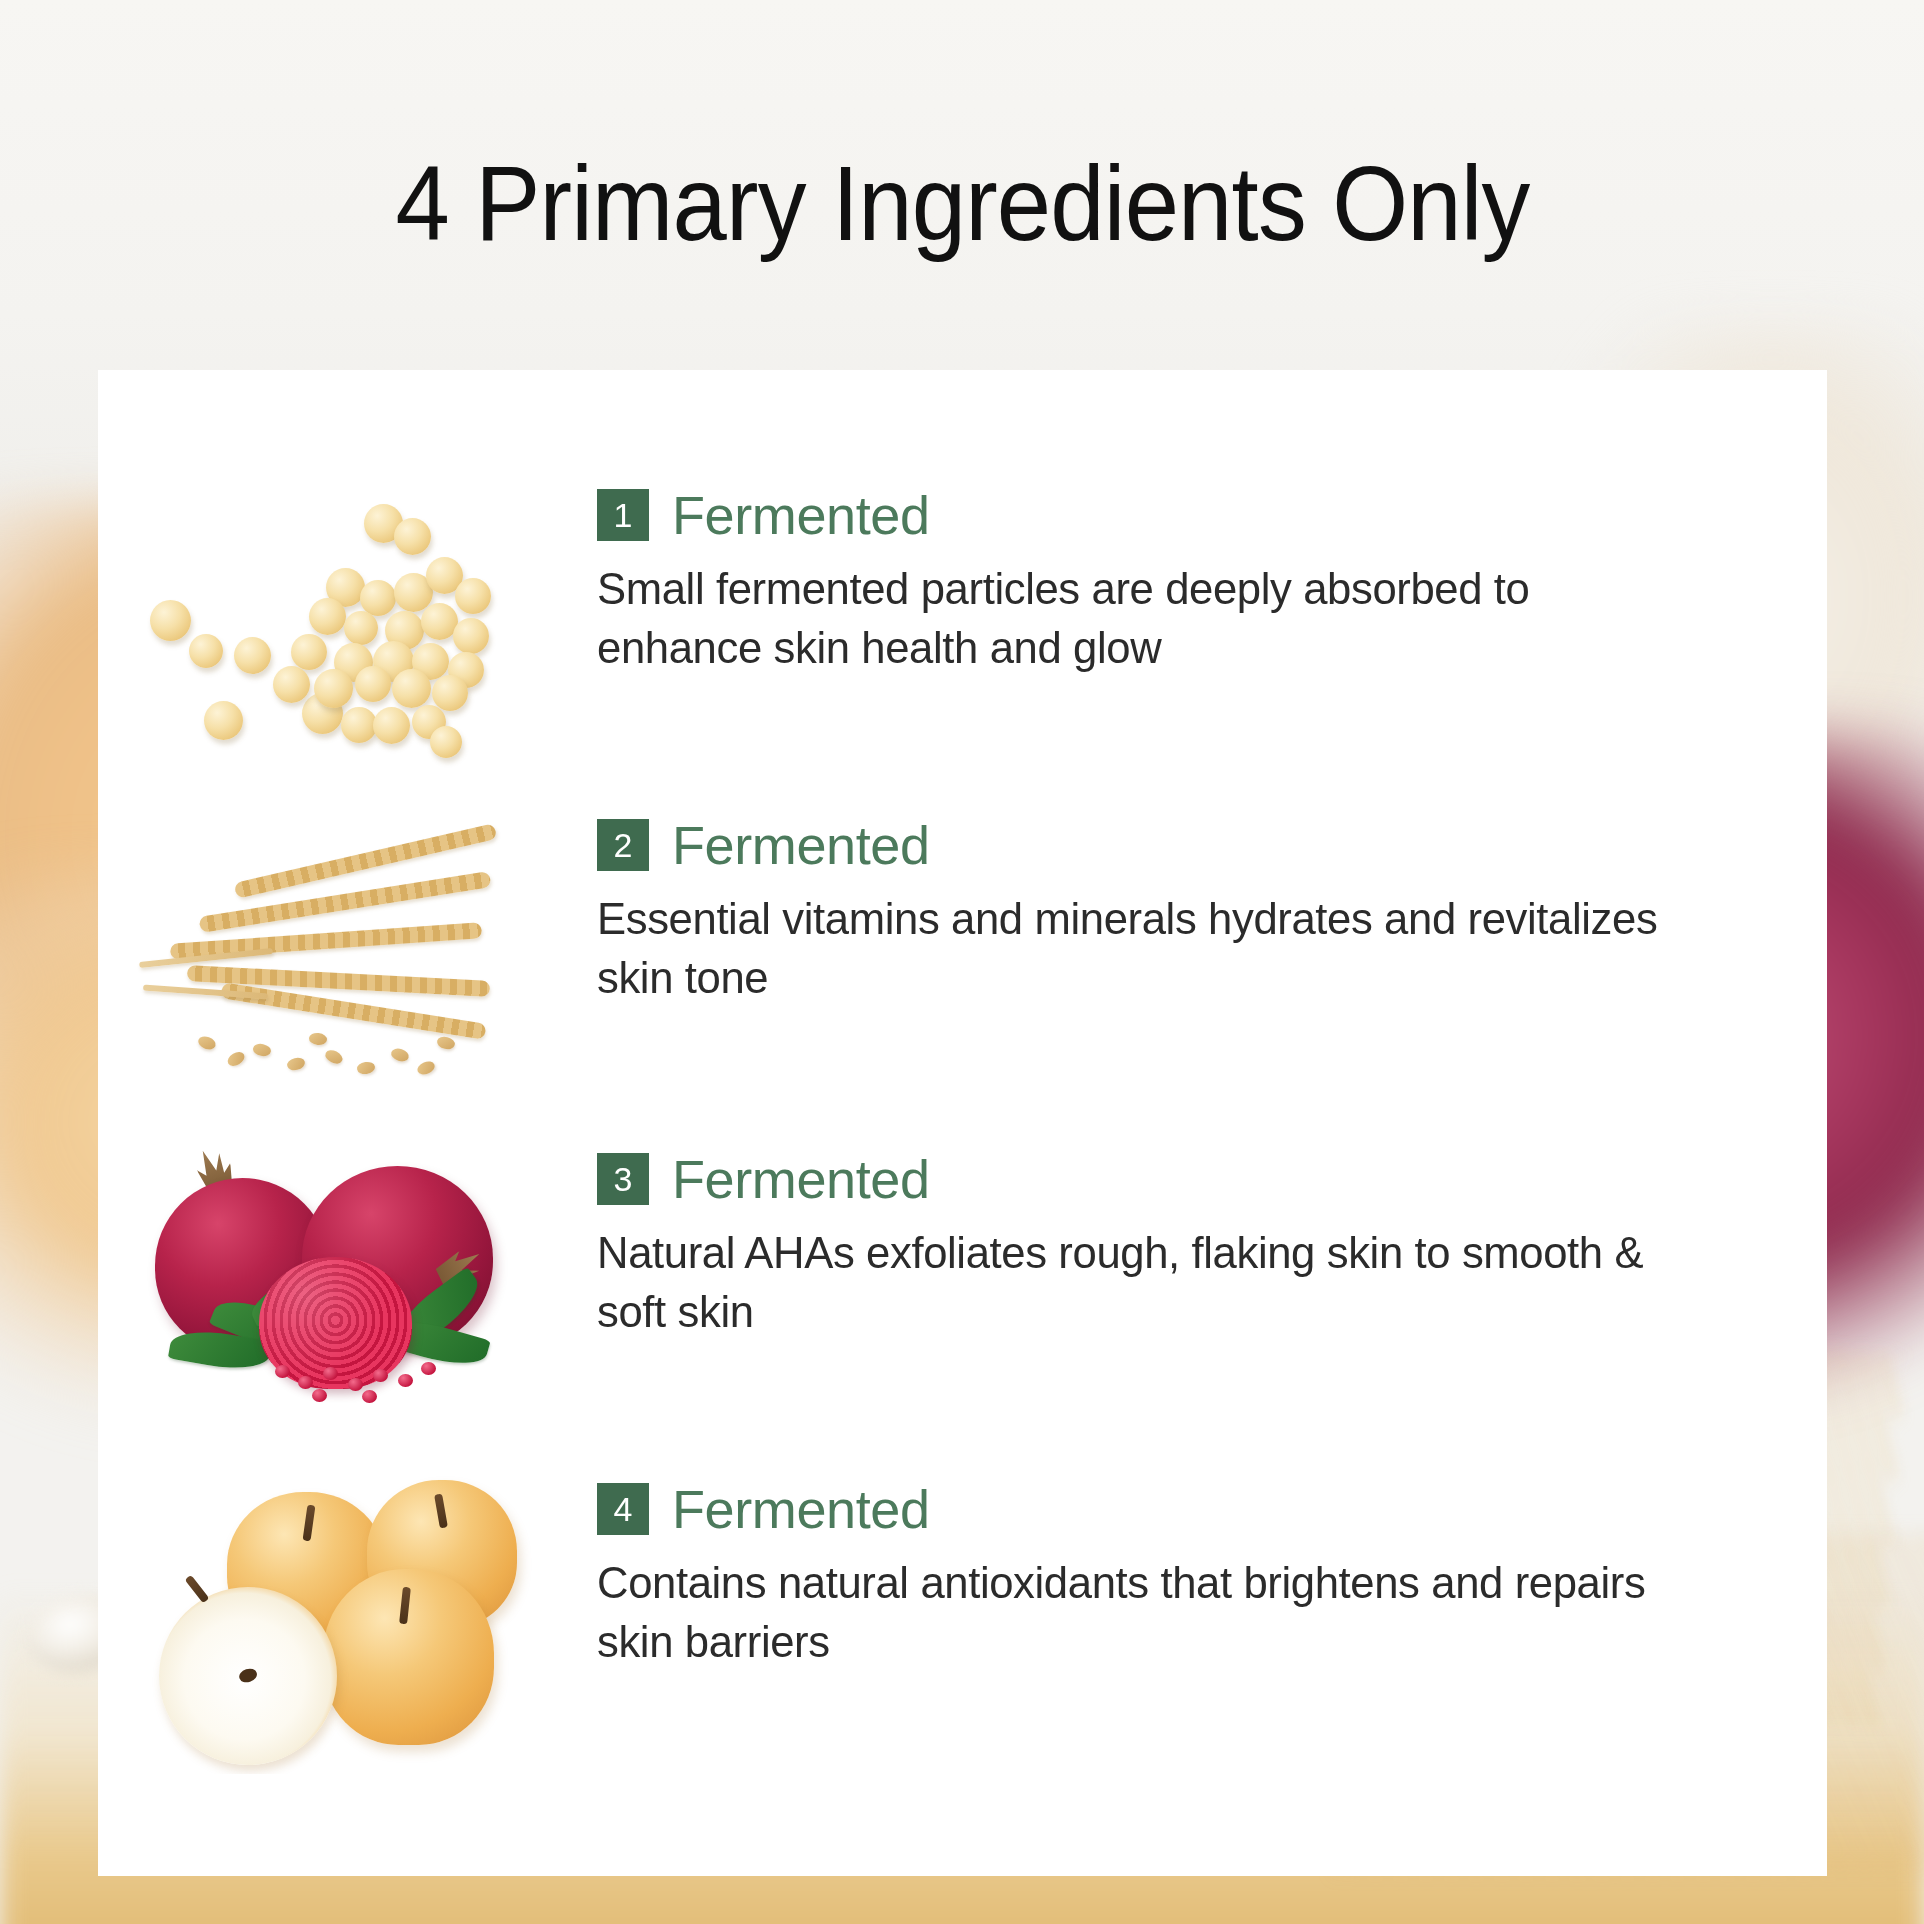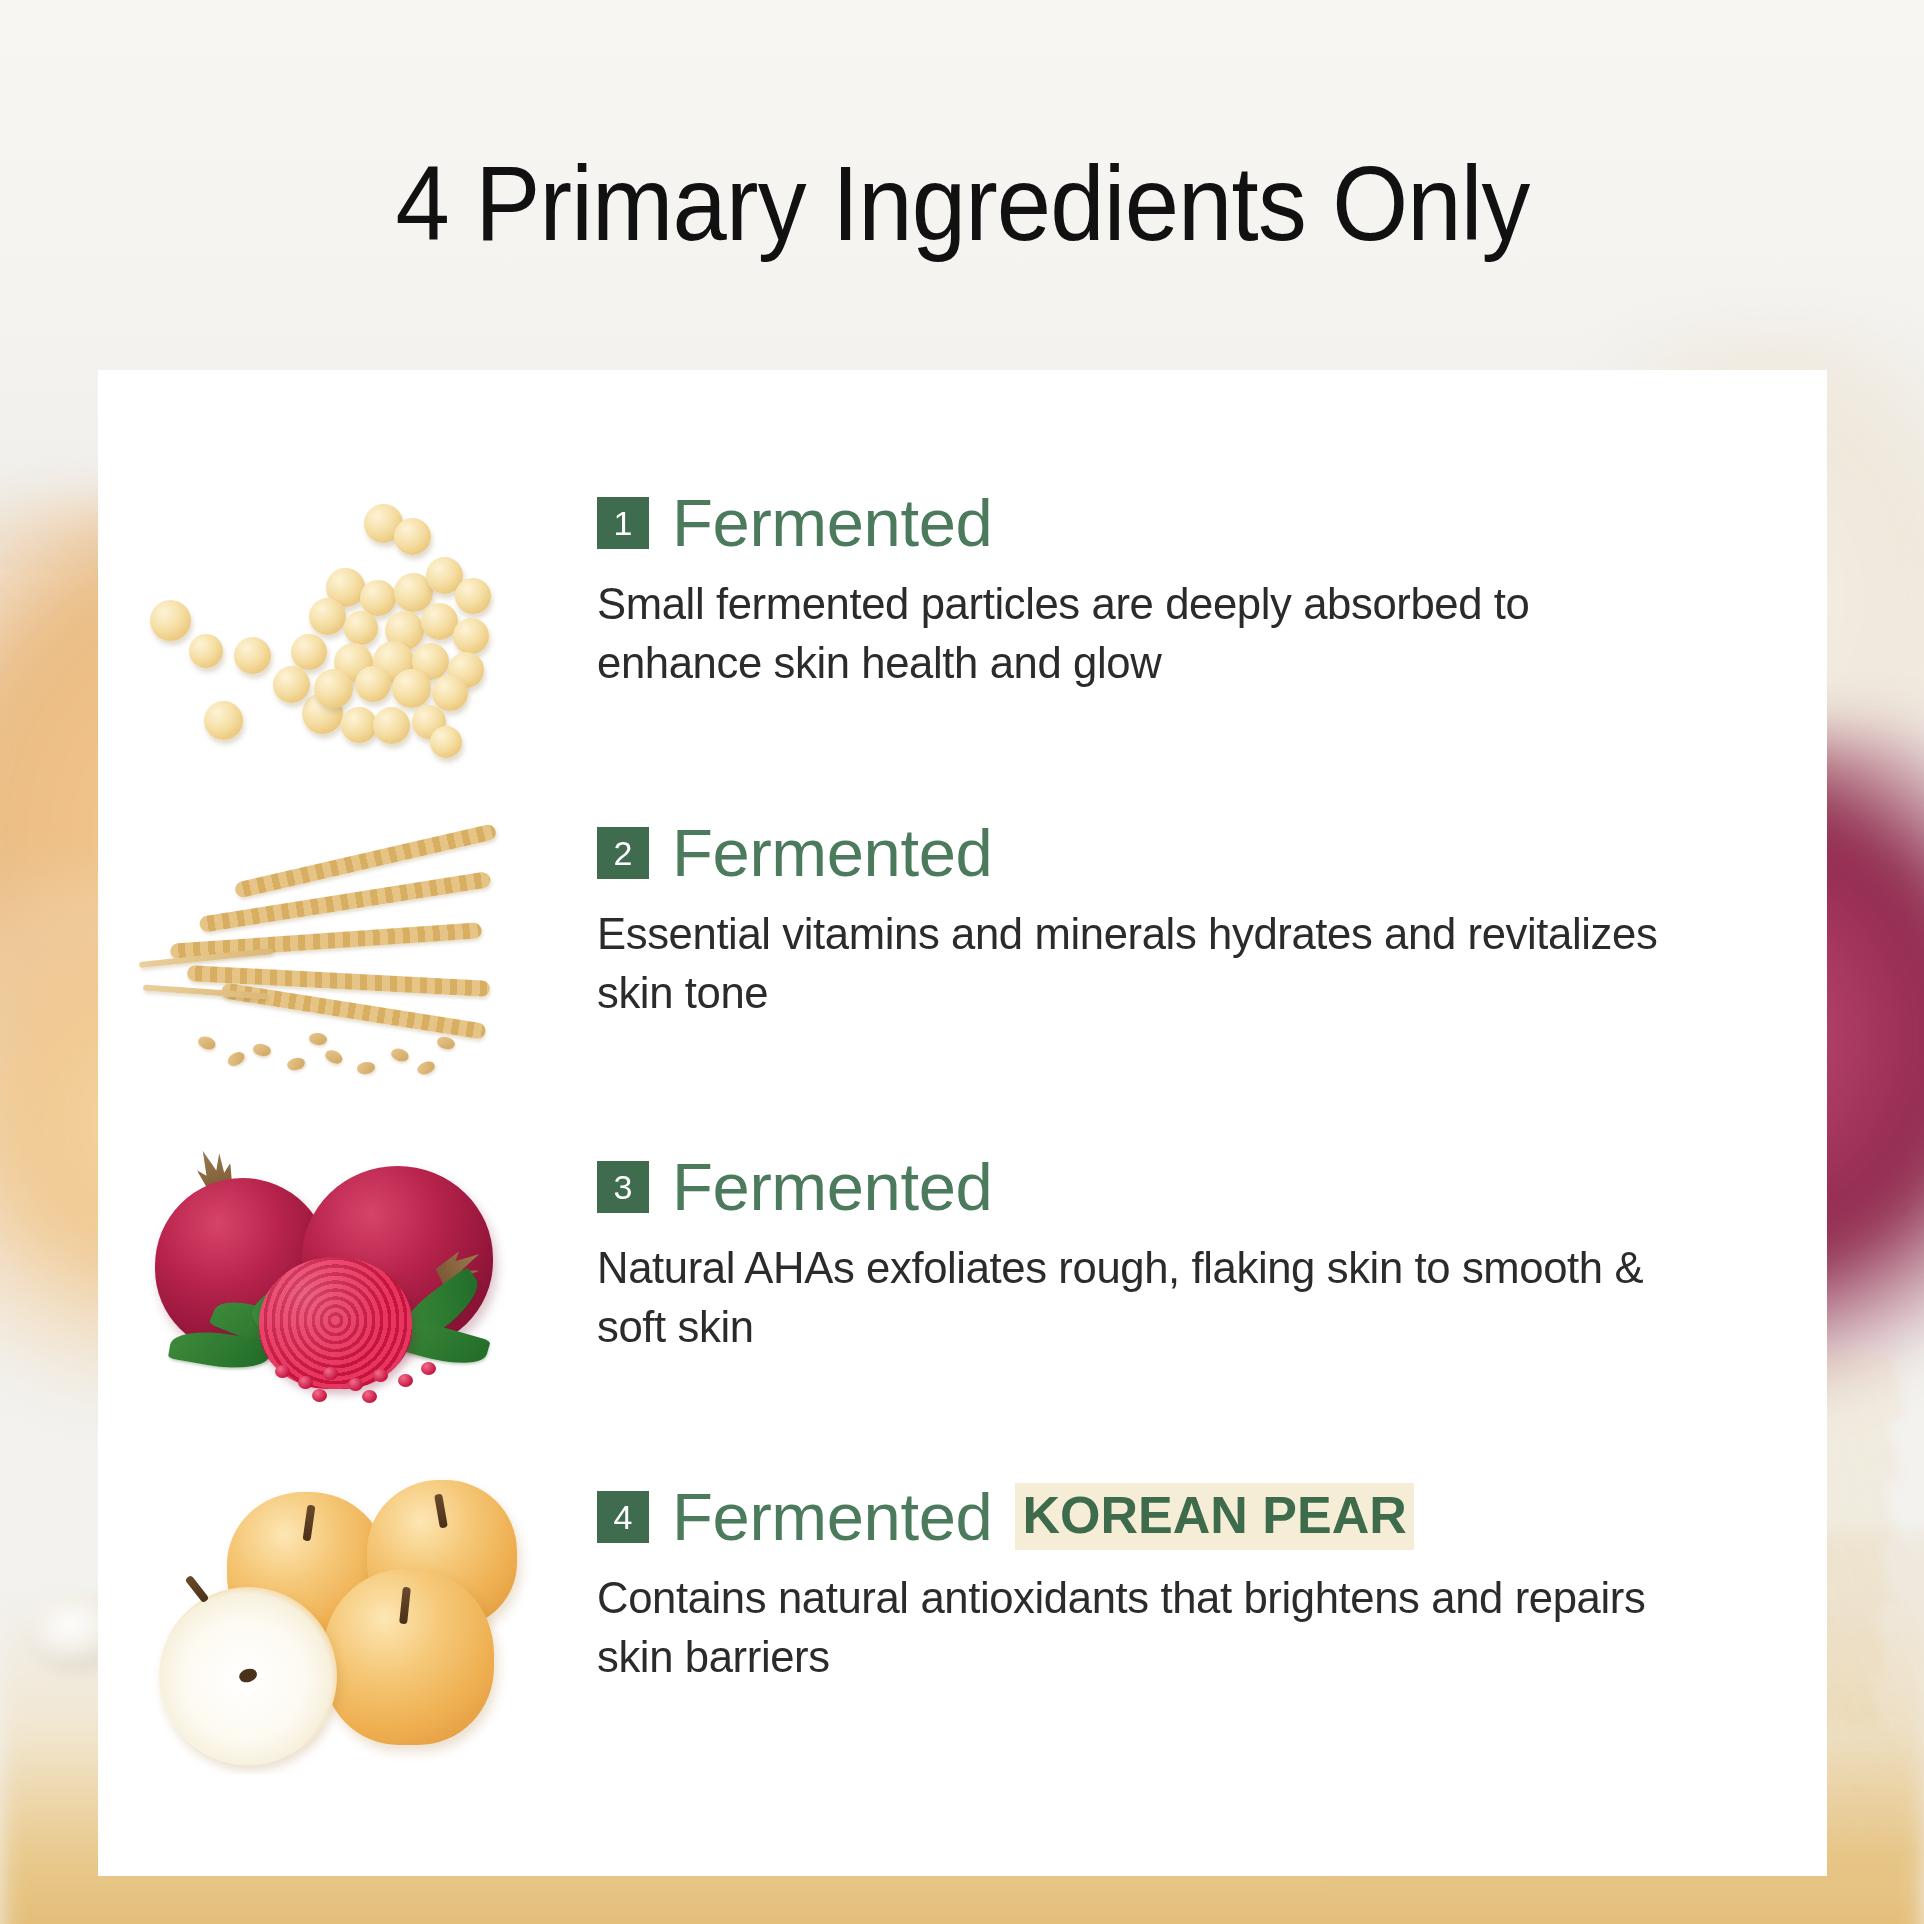--- a/index.html
+++ b/index.html
@@ -157,21 +157,21 @@
     width:52px; height:52px;
     background:#3f6b4f;
     color:#ffffff;
     font-size:34px;
     line-height:52px;
     text-align:center;
     font-weight:400;
     flex:0 0 52px;
   }
   .head-fermented{
-    font-size:67px;
+    font-size:54px;
     color:#4c7a5c;
     font-weight:400;
     letter-spacing:-0.4px;
   }
   .head-name{
     font-size:52px;
     font-weight:700;
     color:#3e6b4b;
     letter-spacing:0px;
     background:#f6edd7;
@@ -436,21 +436,20 @@
             <div class="pear-half" style="left:25px;  top:125px; width:178px; height:178px;"></div>
             <div class="pear-stem" style="left:59px; top:112px; height:30px; transform:rotate(-38deg);"></div>
             <div class="pear-seed" style="left:105px; top:207px;"></div>
           </div>
         </div>
       </div>
       <div class="text-col">
         <div class="head-line">
           <span class="badge">4</span>
           <span class="head-fermented">Fermented</span>
-          <span class="head-name">KOREAN PEAR</span>
         </div>
         <div class="desc">Contains natural antioxidants that brightens and repairs skin barriers</div>
       </div>
     </div>
 
   </div>
 </div>
 
 
 </body></html>

